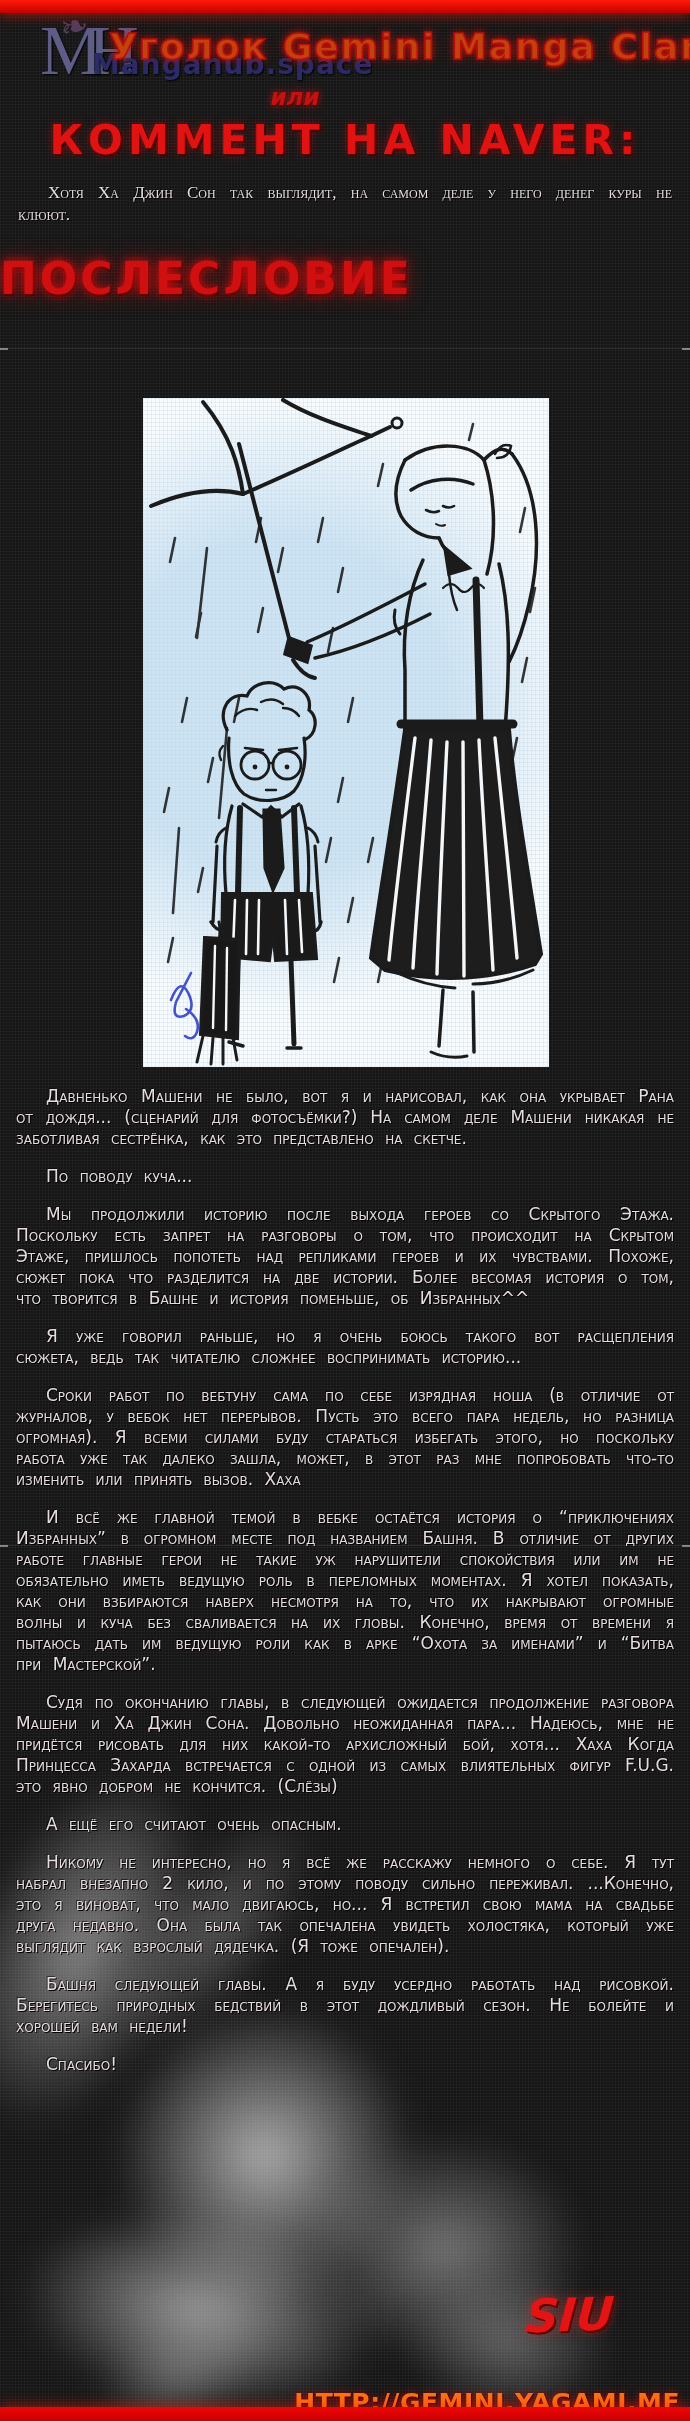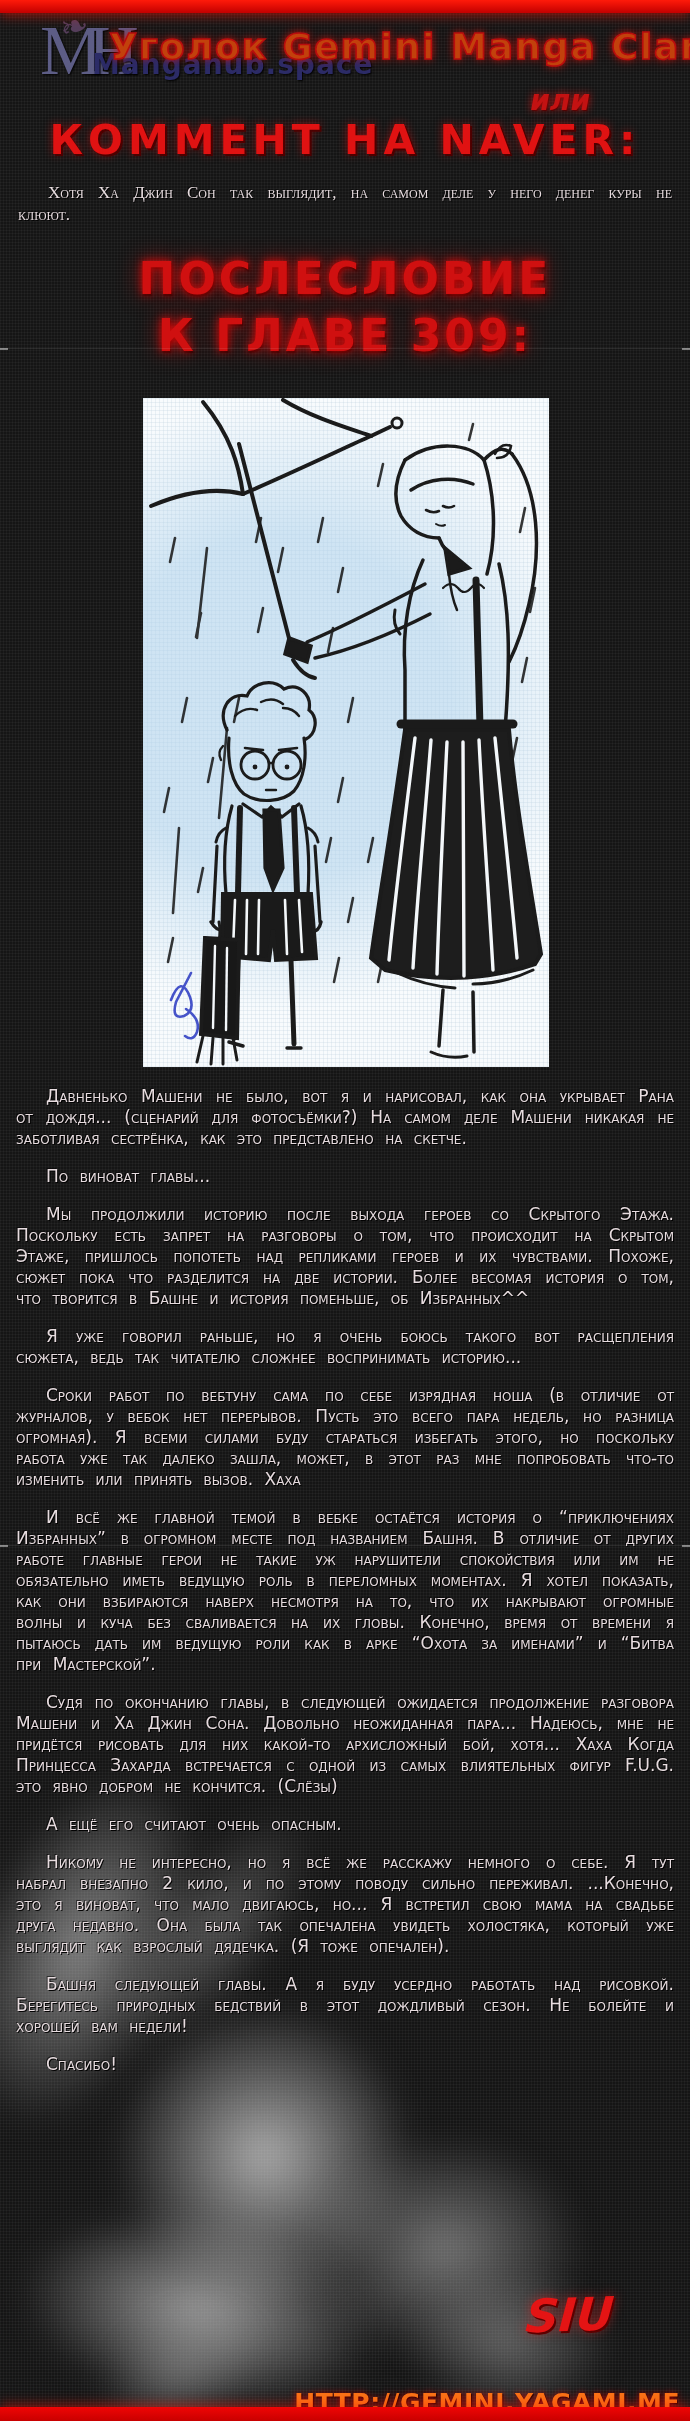--- a/index.html
+++ b/index.html
@@ -25,27 +25,27 @@
   .mh-mono{font-family:"Liberation Serif", serif;font-size:70px;line-height:1;letter-spacing:-14px;
     color:#61618c;text-shadow:1px 1px 2px #000;margin-left:14px;}
   .mh-flame{position:absolute;left:34px;top:-10px;color:#59405f;font-size:34px;transform:rotate(-12deg);}
   .mh-site{position:absolute;left:66px;top:32px;font-size:28px;font-weight:bold;color:#2d2d6c;
     letter-spacing:1px;text-shadow:1px 1px 2px #000;}
   
   .main-title{position:absolute;left:0;top:26px;width:690px;box-sizing:border-box;padding-left:56px;
     text-align:right;z-index:2;font-weight:bold;font-size:36px;letter-spacing:2px;color:#c2410c;
     -webkit-text-stroke:1.6px #b80d0d;
     text-shadow:0 0 7px rgba(230,20,10,.8), 0 0 14px rgba(200,0,0,.45);margin-left:18px;}
-  .or-label{position:absolute;left:0;top:84px;width:590px;text-align:right;z-index:2;
-    font-size:28px;font-weight:bold;font-style:italic;color:#c31212;
+  .or-label{position:absolute;left:0;top:84px;width:590px;text-align:center;z-index:2;
+    font-size:23px;font-weight:bold;font-style:italic;color:#c31212;
     text-shadow:0 0 8px rgba(230,20,20,.8),1px 1px 1px #300;}
   .naver-heading{position:absolute;left:0;top:116px;width:690px;text-align:center;z-index:2;
     font-size:41px;font-weight:bold;letter-spacing:5px;color:#e01212;
     text-shadow:2px 2px 0 #4d0000, 0 0 10px rgba(220,10,10,.55);}
-  .afterword-heading{position:absolute;left:0;top:250px;width:690px;text-align:center;z-index:2;
+  .afterword-heading{position:absolute;left:0;top:250px;width:690px;z-index:2;
     font-size:44px;line-height:57px;font-weight:bold;letter-spacing:3px;color:#d01010;
     text-shadow:0 0 9px #e00a0a, 0 0 22px rgba(235,10,10,.65), 1px 2px 2px #000;}
   
   .comic{font-family:"DejaVu Sans", sans-serif;font-variant-caps:small-caps;
     color:#e7dcdf;text-shadow:1px 1px 0 rgba(0,0,0,.95), -1px -1px 0 rgba(0,0,0,.55);}
   .naver-comment{position:absolute;left:18px;right:18px;top:182px;z-index:2;
     font-size:17px;line-height:22px;word-spacing:6px;text-align:justify;text-indent:30px;margin:0;font-family:Liberation Serif, serif;}
   .body-text{position:absolute;left:16px;right:16px;top:1086px;z-index:2;
     font-size:17px;line-height:21px;word-spacing:6px;text-align:justify;}
   .body-text p{margin:0 0 17px 0;text-indent:30px;}
@@ -102,21 +102,20 @@
   <span class="mh-mono">MH</span>
   <span class="mh-site">Mangahub.space</span>
 </div>
 
 <div class="main-title">Уголок Gemini Manga Clan</div>
 <div class="or-label">или</div>
 <div class="naver-heading">КОММЕНТ НА NAVER:</div>
 <p class="naver-comment comic">Хотя Ха Джин Сон так выглядит, на самом деле у него денег куры не клюют.</p>
 <div class="afterword-heading">
   <div>ПОСЛЕСЛОВИЕ</div>
-  <div>К ГЛАВЕ 309:</div>
 </div>
 
 <div class="seam" style="top:348px"></div>
 <div class="seam" style="top:1545px"></div>
 
 <div class="illustration">
 <svg width="406" height="669" viewBox="0 0 406 669" xmlns="http://www.w3.org/2000/svg">
   <g stroke="#1b1b1b" stroke-width="3" stroke-linecap="round" fill="none">
 
     <g stroke-width="2.6" opacity=".88">
@@ -245,21 +244,21 @@
       <path d="M76,524 q2,10 0,18" stroke-width="3"></path>
     </g>
 
     <path d="M28,602 q10,-26 19,-3 q5,14 -6,19 q-13,4 -8,-14 l15,-29 m-5,36 q15,10 11,23 q-4,10 -12,4" stroke="#4553c9" stroke-width="2.6"></path>
   </g>
 </svg>
 </div>
 
 <div class="body-text comic">
   <p>Давненько Машени не было, вот я и нарисовал, как она укрывает Рана от дождя... (сценарий для фотосъёмки?) На самом деле Машени никакая не заботливая сестрёнка, как это представлено на скетче.</p>
-  <p>По виноват главы...</p>
+  <p>По поводу куча...</p>
   <p>Мы продолжили историю после выхода героев со Скрытого Этажа. Поскольку есть запрет на разговоры о том, что происходит на Скрытом Этаже, пришлось попотеть над репликами героев и их чувствами. Похоже, сюжет пока что разделится на две истории. Более весомая история о том, что творится в Башне и история поменьше, об Избранных^^</p>
   <p>Я уже говорил раньше, но я очень боюсь такого вот расщепления сюжета, ведь так читателю сложнее воспринимать историю...</p>
   <p>Сроки работ по вебтуну сама по себе изрядная ноша (в отличие от журналов, у вебок нет перерывов. Пусть это всего пара недель, но разница огромная). Я всеми силами буду стараться избегать этого, но поскольку работа уже так далеко зашла, может, в этот раз мне попробовать что-то изменить или принять вызов. Хаха</p>
   <p>И всё же главной темой в вебке остаётся история о “приключениях Избранных” в огромном месте под названием Башня. В отличие от других работе главные герои не такие уж нарушители спокойствия или им не обязательно иметь ведущую роль в переломных моментах. Я хотел показать, как они взбираются наверх несмотря на то, что их накрывают огромные волны и куча без сваливается на их гловы. Конечно, время от времени я пытаюсь дать им ведущую роли как в арке “Охота за именами” и “Битва при Мастерской”.</p>
   <p>Судя по окончанию главы, в следующей ожидается продолжение разговора Машени и Ха Джин Сона. Довольно неожиданная пара... Надеюсь, мне не придётся рисовать для них какой-то архисложный бой, хотя... Хаха Когда Принцесса Захарда встречается с одной из самых влиятельных фигур F.U.G. это явно добром не кончится. (Слёзы)</p>
   <p>А ещё его считают очень опасным.</p>
   <p>Никому не интересно, но я всё же расскажу немного о себе. Я тут набрал внезапно 2 кило, и по этому поводу сильно переживал. ...Конечно, это я виноват, что мало двигаюсь, но... Я встретил свою мама на свадьбе друга недавно. Она была так опечалена увидеть холостяка, который уже выглядит как взрослый дядечка. (Я тоже опечален).</p>
   <p>Башня следующей главы. А я буду усердно работать над рисовкой. Берегитесь природных бедствий в этот дождливый сезон. Не болейте и хорошей вам недели!</p>
   <p>Спасибо!</p>
 </div>

